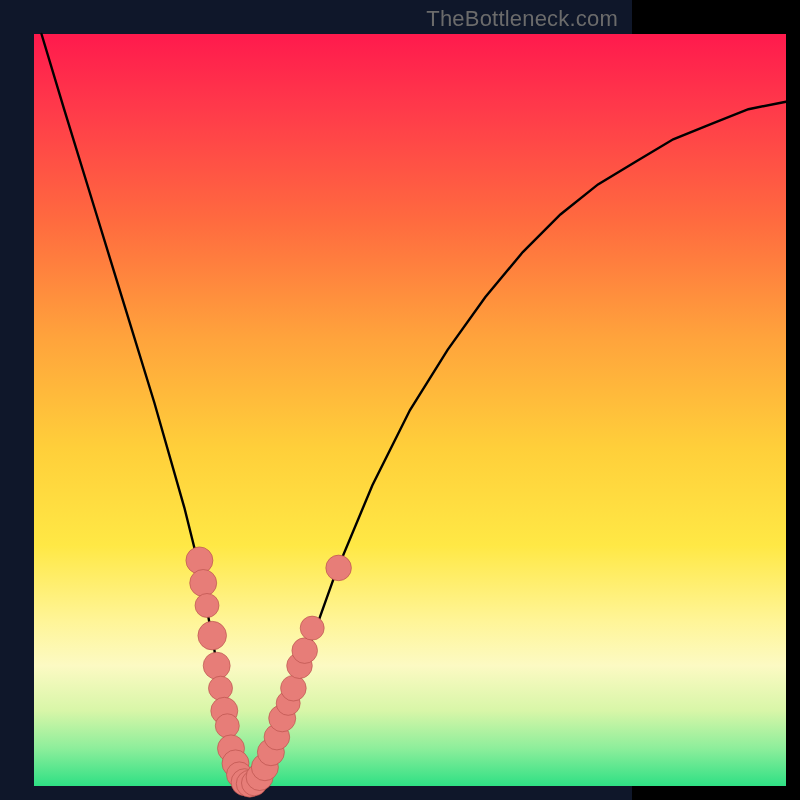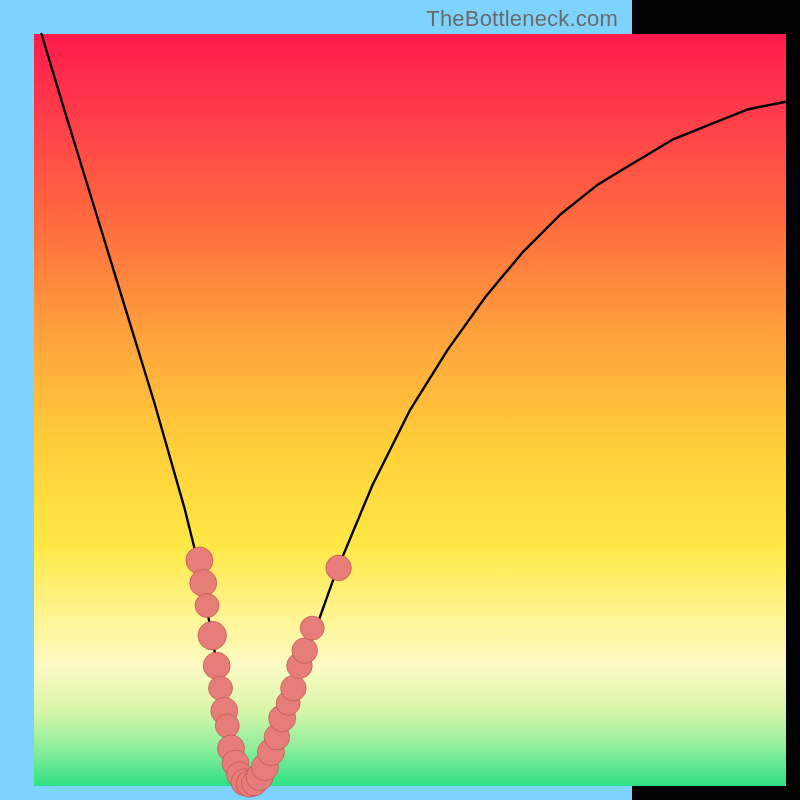--- a/index.html
+++ b/index.html
@@ -8,21 +8,21 @@
     width: 800px;
     height: 800px;
     overflow: hidden;
     background: #000;
     font-family: Arial, Helvetica, sans-serif;
   }
   .frame {
     position: absolute;
     left: 0; top: 0;
     width: 632px; height: 800px;
-    background: #7dd3fc;
+    background: #0f172a;
   }
   .plot {
     position: absolute;
     left: 34px;
     top: 34px;
     width: 752px;
     height: 752px;
     
     background: linear-gradient(
       to bottom,

